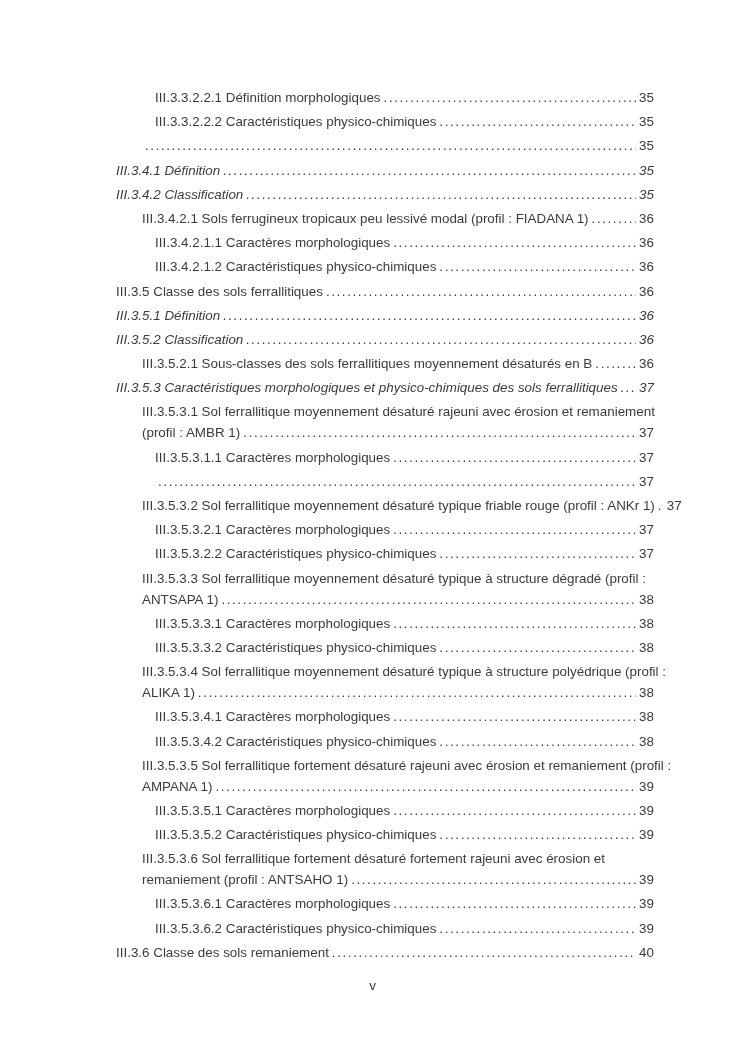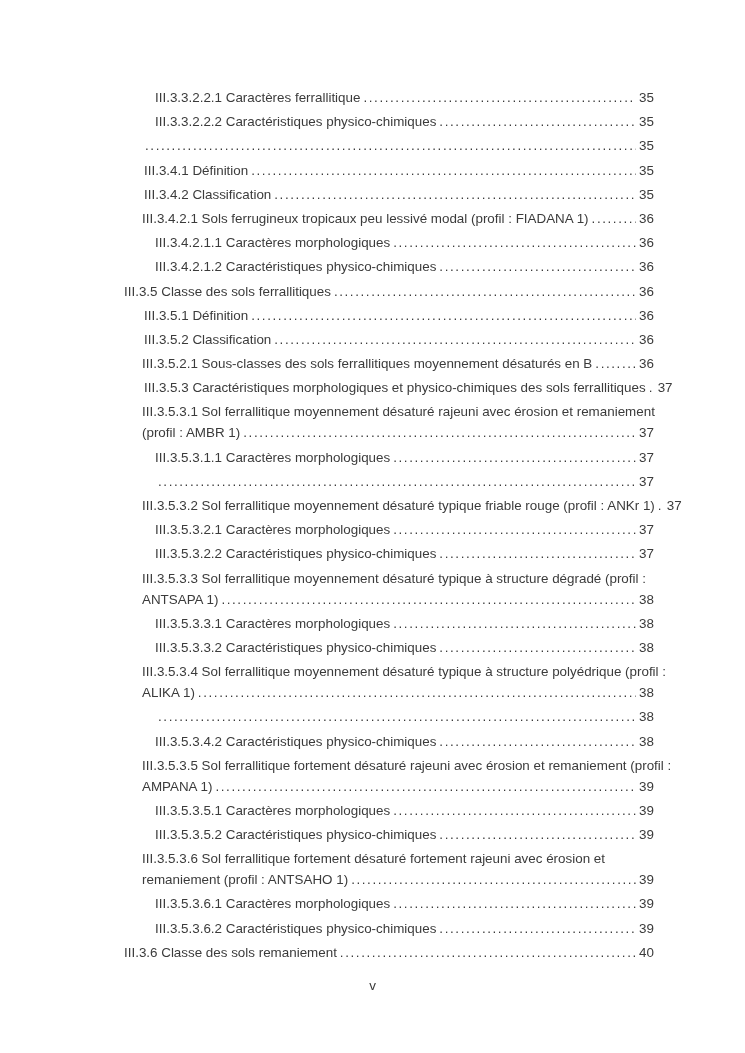--- a/index.html
+++ b/index.html
@@ -20,22 +20,22 @@
     position: absolute;
     left: 116px;
     top: 87px;
     width: 538px;
     font-size: 13.4px;
     line-height: 21px;
   }
   .toc-entry {
     margin: 0 0 3.2px 0;
   }
-  .toc-entry.lvl-0 { margin-left: 8px; }
-  .toc-entry.lvl-1 { margin-left: 28px; }
+  .toc-entry.lvl-0 { margin-left: 0; }
+  .toc-entry.lvl-1 { margin-left: 0; font-style: italic; }
   .toc-entry.lvl-2 { margin-left: 26px; }
   .toc-entry.lvl-3 { margin-left: 39px; }
   .pre-line {
     white-space: nowrap;
   }
   .last-line {
     display: flex;
     align-items: baseline;
   }
   .entry-text {
@@ -69,21 +69,21 @@
     line-height: 21px;
   }
 </style>
 </head>
 <body>
 
 <div class="page">
   <div class="toc">
       <div class="toc-entry lvl-3">
         <div class="last-line">
-          <span class="entry-text">III.3.3.2.2.1 Caractères ferrallitique</span>
+          <span class="entry-text">III.3.3.2.2.1 Définition morphologiques</span>
           <span class="leader"></span>
           <span class="page-num">35</span>
         </div>
       </div>
       <div class="toc-entry lvl-3">
         <div class="last-line">
           <span class="entry-text">III.3.3.2.2.2 Caractéristiques physico-chimiques</span>
           <span class="leader"></span>
           <span class="page-num">35</span>
         </div>
@@ -231,20 +231,21 @@
       <div class="toc-entry lvl-2">
         <div class="pre-line">III.3.5.3.4 Sol ferrallitique moyennement désaturé typique à structure polyédrique (profil :</div>
         <div class="last-line">
           <span class="entry-text">ALIKA 1)</span>
           <span class="leader"></span>
           <span class="page-num">38</span>
         </div>
       </div>
       <div class="toc-entry lvl-3">
         <div class="last-line">
+          <span class="entry-text">III.3.5.3.4.1 Caractères morphologiques</span>
           <span class="leader"></span>
           <span class="page-num">38</span>
         </div>
       </div>
       <div class="toc-entry lvl-3">
         <div class="last-line">
           <span class="entry-text">III.3.5.3.4.2 Caractéristiques physico-chimiques</span>
           <span class="leader"></span>
           <span class="page-num">38</span>
         </div>

